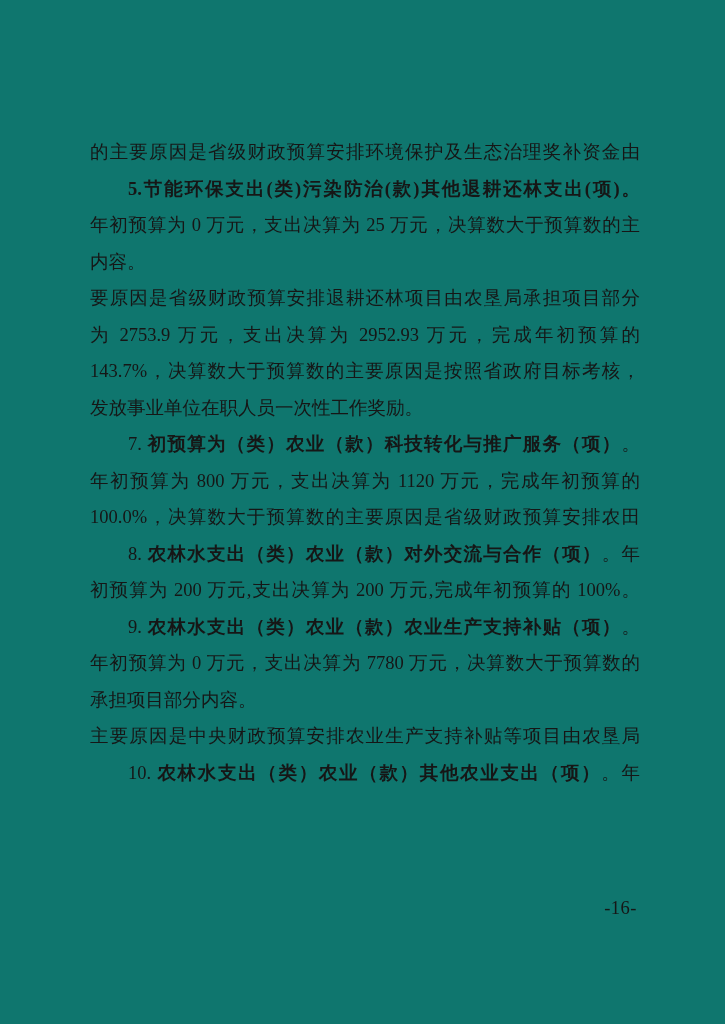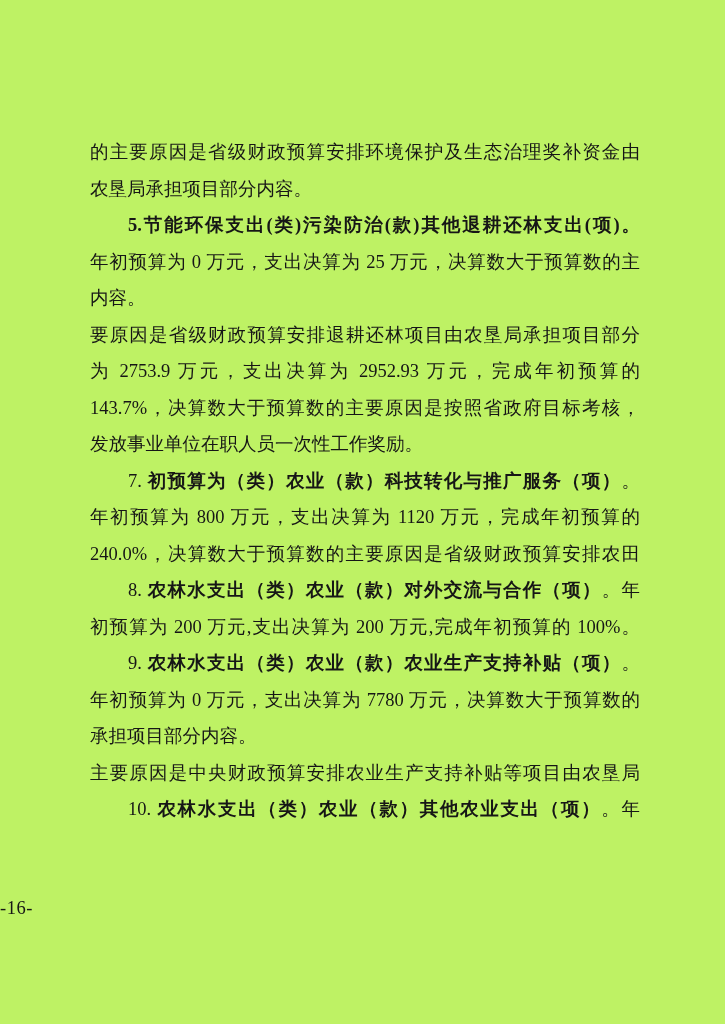--- a/index.html
+++ b/index.html
@@ -13,21 +13,21 @@
     height: 1024px;
     overflow: hidden;
     font-family: "Liberation Serif", "DejaVu Serif", serif;
     color: #161616;
   }
   .page {
     position: absolute;
     left: 0; top: 0;
     width: 725px;
     height: 1024px;
-    background: #bef264;
+    background: #0f766e;
   }
   .doc {
     position: absolute;
     left: 90px;
     top: 134px;
     width: 550px;
     font-size: 18.5px;
     line-height: 36.5px;
   }
   .line {
@@ -42,43 +42,42 @@
   .line.indent {
     text-indent: 38px;
   }
   .line span { display: inline; }
   .b { font-weight: 700; }
   .footer {
     position: absolute;
     left: 0;
     top: 898px;
     width: 637px;
-    text-align: left;
+    text-align: right;
     font-size: 18.5px;
     letter-spacing: 0.5px;
     color: #161616;
   }
 </style>
 </head>
 <body>
 
 <div class="page">
   <div class="doc">
     <div class="line"><span>的主要原因是省级财政预算安排环境保护及生态治理奖补资金由</span></div>
-    <div class="line end"><span>农垦局承担项目部分内容。</span></div>
     <div class="line indent"><span class="b">5.节能环保支出(类)污染防治(款)其他退耕还林支出(项)。</span></div>
     <div class="line"><span>年初预算为 0 万元，支出决算为 25 万元，决算数大于预算数的主</span></div>
     <div class="line end"><span>内容。</span></div>
     <div class="line"><span>要原因是省级财政预算安排退耕还林项目由农垦局承担项目部分</span></div>
     <div class="line"><span>为 2753.9 万元，支出决算为 2952.93 万元，完成年初预算的</span></div>
     <div class="line"><span>143.7%，决算数大于预算数的主要原因是按照省政府目标考核，</span></div>
     <div class="line end"><span>发放事业单位在职人员一次性工作奖励。</span></div>
     <div class="line indent"><span>7. </span><span class="b">初预算为（类）农业（款）科技转化与推广服务（项）</span><span>。</span></div>
     <div class="line"><span>年初预算为 800 万元，支出决算为 1120 万元，完成年初预算的</span></div>
-    <div class="line"><span>240.0%，决算数大于预算数的主要原因是省级财政预算安排农田</span></div>
+    <div class="line"><span>100.0%，决算数大于预算数的主要原因是省级财政预算安排农田</span></div>
     <div class="line indent"><span>8. </span><span class="b">农林水支出（类）农业（款）对外交流与合作（项）</span><span>。年</span></div>
     <div class="line"><span>初预算为 200 万元,支出决算为 200 万元,完成年初预算的 100%。</span></div>
     <div class="line indent"><span>9. </span><span class="b">农林水支出（类）农业（款）农业生产支持补贴（项）</span><span>。</span></div>
     <div class="line"><span>年初预算为 0 万元，支出决算为 7780 万元，决算数大于预算数的</span></div>
     <div class="line end"><span>承担项目部分内容。</span></div>
     <div class="line"><span>主要原因是中央财政预算安排农业生产支持补贴等项目由农垦局</span></div>
     <div class="line indent"><span>10. </span><span class="b">农林水支出（类）农业（款）其他农业支出（项）</span><span>。年</span></div>
   </div>
   <div class="footer">-16-</div>
 </div>

